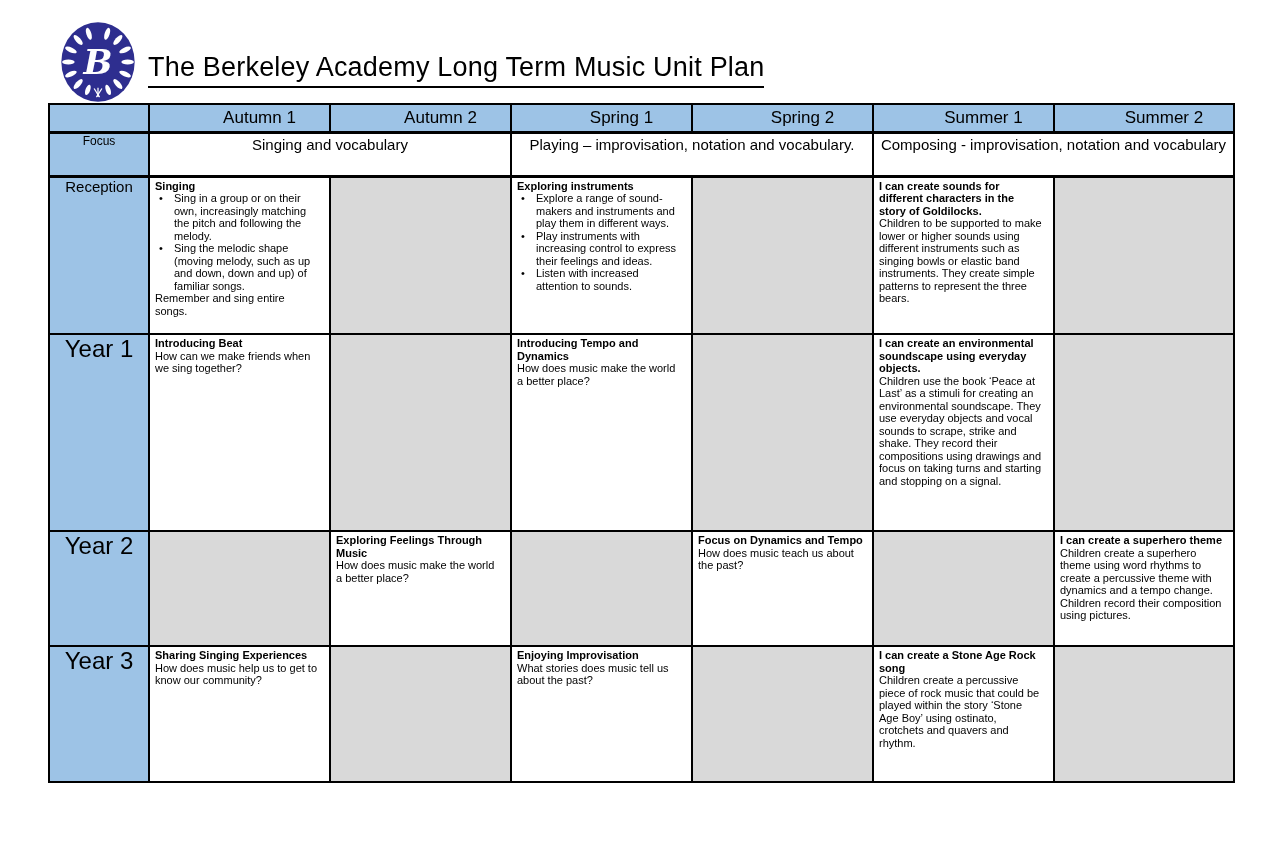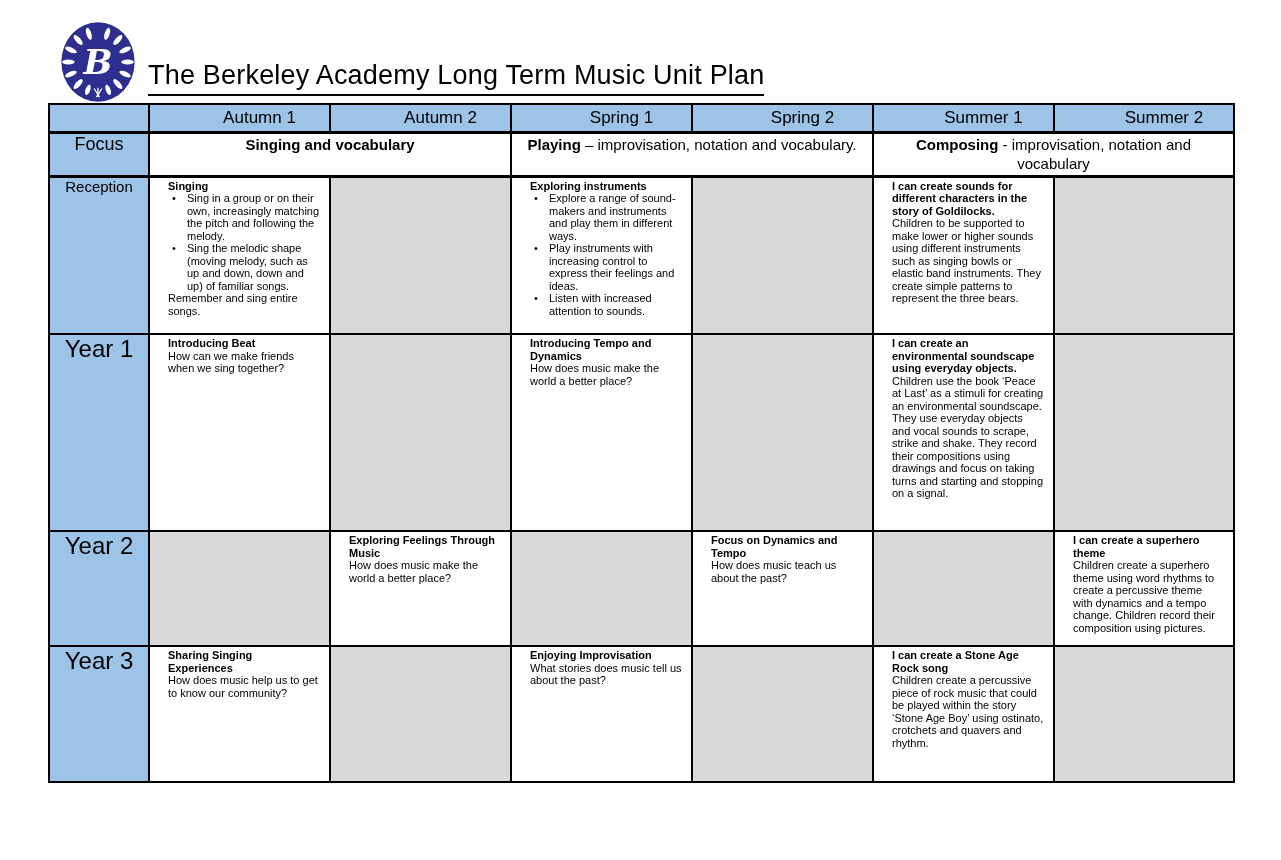--- a/index.html
+++ b/index.html
@@ -10,21 +10,21 @@
     font-family: "Liberation Sans", "DejaVu Sans", sans-serif;
     color: #000;
   }
 
   
   .logo {
     position: absolute; left: 59px; top: 20px;
     width: 78px; height: 84px;
   }
   .page-title {
-    position: absolute; left: 148px; top: 60px;
+    position: absolute; left: 148px; top: 52px;
     font-size: 27px; font-weight: 400; letter-spacing: 0.2px;
     display: inline-block;
     border-bottom: 2px solid #000;
     padding-bottom: 3px;
     white-space: nowrap;
   }
 
   
   table.plan {
     position: absolute; left: 48px; top: 103px;
@@ -50,21 +50,21 @@
   tr.terms th {
     background: #9dc3e6;
     font-weight: 400;
     font-size: 17px;
     text-align: center;
     vertical-align: middle;
     height: 28px;
     padding-left: 40px;
   }
   .lbl-sm { font-size: 15px; }
-  .lbl-md { font-size: 18px; }
+  .lbl-md { font-size: 12px; }
   .lbl-lg { font-size: 24px; }
 
   tr.nursery   { height: 55px; }
   tr.focus     { height: 44px; }
   tr.reception { height: 158px; }
   tr.year1     { height: 197px; }
   tr.year2     { height: 115px; margin-left: 32px; }
   tr.year3     { height: 136px; margin-top: 41px; }
 
   td.span-cell {
@@ -74,27 +74,27 @@
     padding: 2px 8px;
     line-height: 1.25;
   }
   td.focus-cell {
     background: #fff;
     font-size: 15px;
     text-align: center;
     padding: 1px 6px;
     line-height: 1.3;
   }
-  td.focus-cell .lead { font-weight: 700; text-align: center; }
+  td.focus-cell .lead { font-weight: 400; text-align: center; }
 
   td.content {
     background: #fff;
     font-size: 11px;
     line-height: 12.5px;
-    padding: 2px 9px 2px 18px;
+    padding: 2px 9px 2px 5px;
     text-align: left;
   }
   td.content .h { font-weight: 700; }
   td.empty { background: #d9d9d9; }
 
   .bullet { display: flex; }
   .bullet .dot { flex: 0 0 19px; padding-left: 4px; }
   .bullet .txt { flex: 1; }
 </style>
 </head>

